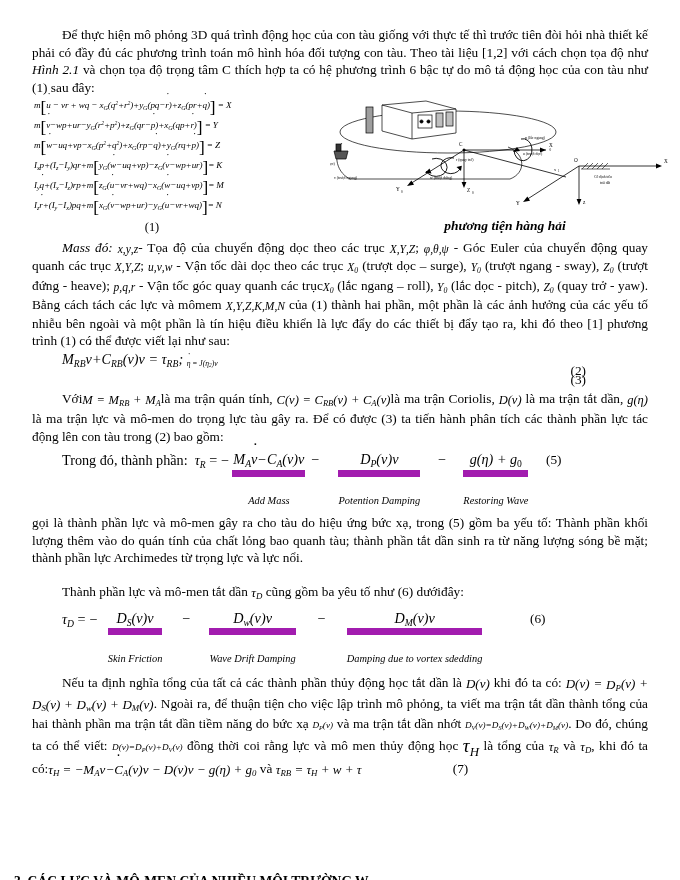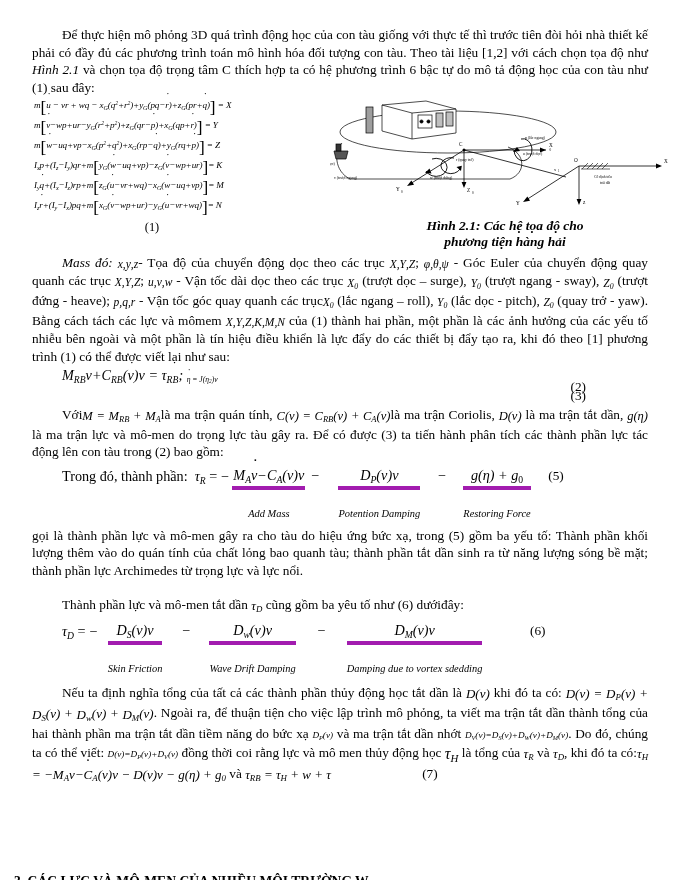--- a/index.html
+++ b/index.html
@@ -137,21 +137,21 @@
 
   
   .ubrace {
     display: inline-block;
     text-align: center;
     vertical-align: top;
     position: relative;
   }
   .ubrace > .term {
     display: block;
-    border-bottom: 4px solid #a21caf;
+    border-bottom: 7px solid #a21caf;
     padding: 0 1px 1px 1px;
     font-style: italic;
   }
   .ubrace > .lbl {
     display: block;
     font-size: 10.4px;
     font-style: italic;
     font-family: "Liberation Serif", serif;
     margin-top: 18px;
     white-space: nowrap;
@@ -295,21 +295,20 @@
             <text x="0" y="66" font-size="3.8">ọc)</text>
             <text x="4" y="80" font-size="3.8">v (trượt ngang)</text>
             <text x="100" y="80" font-size="3.8">w (trượt đứng)</text>
             <text x="126" y="62" font-size="3.8">r (quay trở)</text>
             <text x="264" y="79" font-size="3.6">Cố định trên</text>
             <text x="270" y="85" font-size="3.6">trái đất</text>
           </g>
         </svg>
       </div>
       <div class="fig-caption">
-        <div>Hình 2.1: Các hệ tọa độ cho</div>
         <div>phương tiện hàng hải</div>
       </div>
     </div>
   </div>
 
   <p class="body-text" style="margin-top:4px;">
     <span class="it">Mass đó:</span>
     <span class="inline-small" style="font-size:11.5px;"><span class="mi">x</span>,<span class="mi">y</span>,<span class="mi">z</span></span>-
     Tọa độ của chuyển động dọc theo các trục
     <span class="inline-small" style="font-size:11.5px;"><span class="mi">X</span>,<span class="mi">Y</span>,<span class="mi">Z</span></span>;
@@ -369,21 +368,21 @@
         <span class="lbl">Add Mass</span>
       </span>
       <span class="op">−</span>
       <span class="ubrace" style="margin-left:14px;">
         <span class="term"><span class="mi">D<sub>P</sub></span>(<span class="mi">v</span>)<span class="mi">v</span></span>
         <span class="lbl">Potention Damping</span>
       </span>
       <span class="op" style="padding:0 14px;">−</span>
       <span class="ubrace">
         <span class="term"><span class="mi">g</span>(<span class="mi">η</span>) + <span class="mi">g</span><sub style="font-style:normal;">0</sub></span>
-        <span class="lbl">Restoring Force</span>
+        <span class="lbl">Restoring Wave</span>
       </span>
       <span style="display:inline-block; vertical-align:top; padding-top:1px; margin-left:14px; font-size:13.3px;">(5)</span>
     </span>
   </div>
 
   <p class="body-text noindent" style="margin-top:8px;">gọi là thành phần lực và mô-men gây ra cho tàu do hiệu ứng bức xạ, trong (5) gồm ba yếu tố: Thành phần khối lượng thêm vào do quán tính của chất lỏng bao quanh tàu; thành phần tắt dần sinh ra từ năng lượng sóng bề mặt; thành phần lực Archimedes từ trọng lực và lực nổi.</p>
 
   <p class="body-text" style="margin-top:16px;">
     <span>Thành phần lực và mô-men tắt dần</span>
     <span class="inline-small" style="font-size:13px;"><span class="mi">τ<sub>D</sub></span></span>
@@ -418,21 +417,21 @@
     <span class="inline-small" style="font-size:13px;"><span class="mi">D</span>(<span class="mi">v</span>)</span>
     khi đó ta có:
     <span class="inline-small" style="font-size:13px;"><span class="mi">D</span>(<span class="mi">v</span>) = <span class="mi">D<sub>P</sub></span>(<span class="mi">v</span>) + <span class="mi">D<sub>S</sub></span>(<span class="mi">v</span>) + <span class="mi">D<sub>w</sub></span>(<span class="mi">v</span>) + <span class="mi">D<sub>M</sub></span>(<span class="mi">v</span>)</span>.
     Ngoài ra, để thuận tiện cho việc lập trình mô phỏng, ta viết ma trận tắt dần thành tổng của hai thành phần ma trận tắt dần tiềm năng do bức xạ
     <span style="font-size:9.2px; font-style:italic;"><span class="mi">D<sub>P</sub></span>(<span class="mi">v</span>)</span>
     và ma trận tắt dần nhớt
     <span style="font-size:9.2px; font-style:italic;"><span class="mi">D<sub>V</sub></span>(<span class="mi">v</span>)=<span class="mi">D<sub>S</sub></span>(<span class="mi">v</span>)+<span class="mi">D<sub>W</sub></span>(<span class="mi">v</span>)+<span class="mi">D<sub>M</sub></span>(<span class="mi">v</span>)</span>.
     Do đó, chúng ta có thể viết:
     <span style="font-size:9.2px; font-style:italic;"><span class="mi">D</span>(<span class="mi">v</span>)=<span class="mi">D<sub>P</sub></span>(<span class="mi">v</span>)+<span class="mi">D<sub>V</sub></span>(<span class="mi">v</span>)</span>
     đồng thời coi rằng lực và mô men thủy động học
-    <span class="inline-small" style="font-size:16px;"><span class="mi">τ<sub>H</sub></span></span>
+    <span class="inline-small" style="font-size:19px;"><span class="mi">τ<sub>H</sub></span></span>
     là tổng của
     <span class="inline-small" style="font-size:13px;"><span class="mi">τ<sub>R</sub></span></span>
     và
     <span class="inline-small" style="font-size:13px;"><span class="mi">τ<sub>D</sub></span></span>,
     khi đó ta có:<span class="inline-small" style="font-size:13px;"><span class="mi">τ<sub>H</sub></span> = −<span class="mi">M<sub>A</sub></span><span class="mi dot">v</span>−<span class="mi">C<sub>A</sub></span>(<span class="mi">v</span>)<span class="mi">v</span> − <span class="mi">D</span>(<span class="mi">v</span>)<span class="mi">v</span> − <span class="mi">g</span>(<span class="mi">η</span>) + <span class="mi">g</span><sub>0</sub></span>
     và
     <span class="inline-small" style="font-size:13px;"><span class="mi">τ<sub>RB</sub></span> = <span class="mi">τ<sub>H</sub></span> + <span class="mi">w</span> + <span class="mi">τ</span></span>
     <span style="display:inline-block; margin-left:58px;">(7)</span>
   </p>
 

